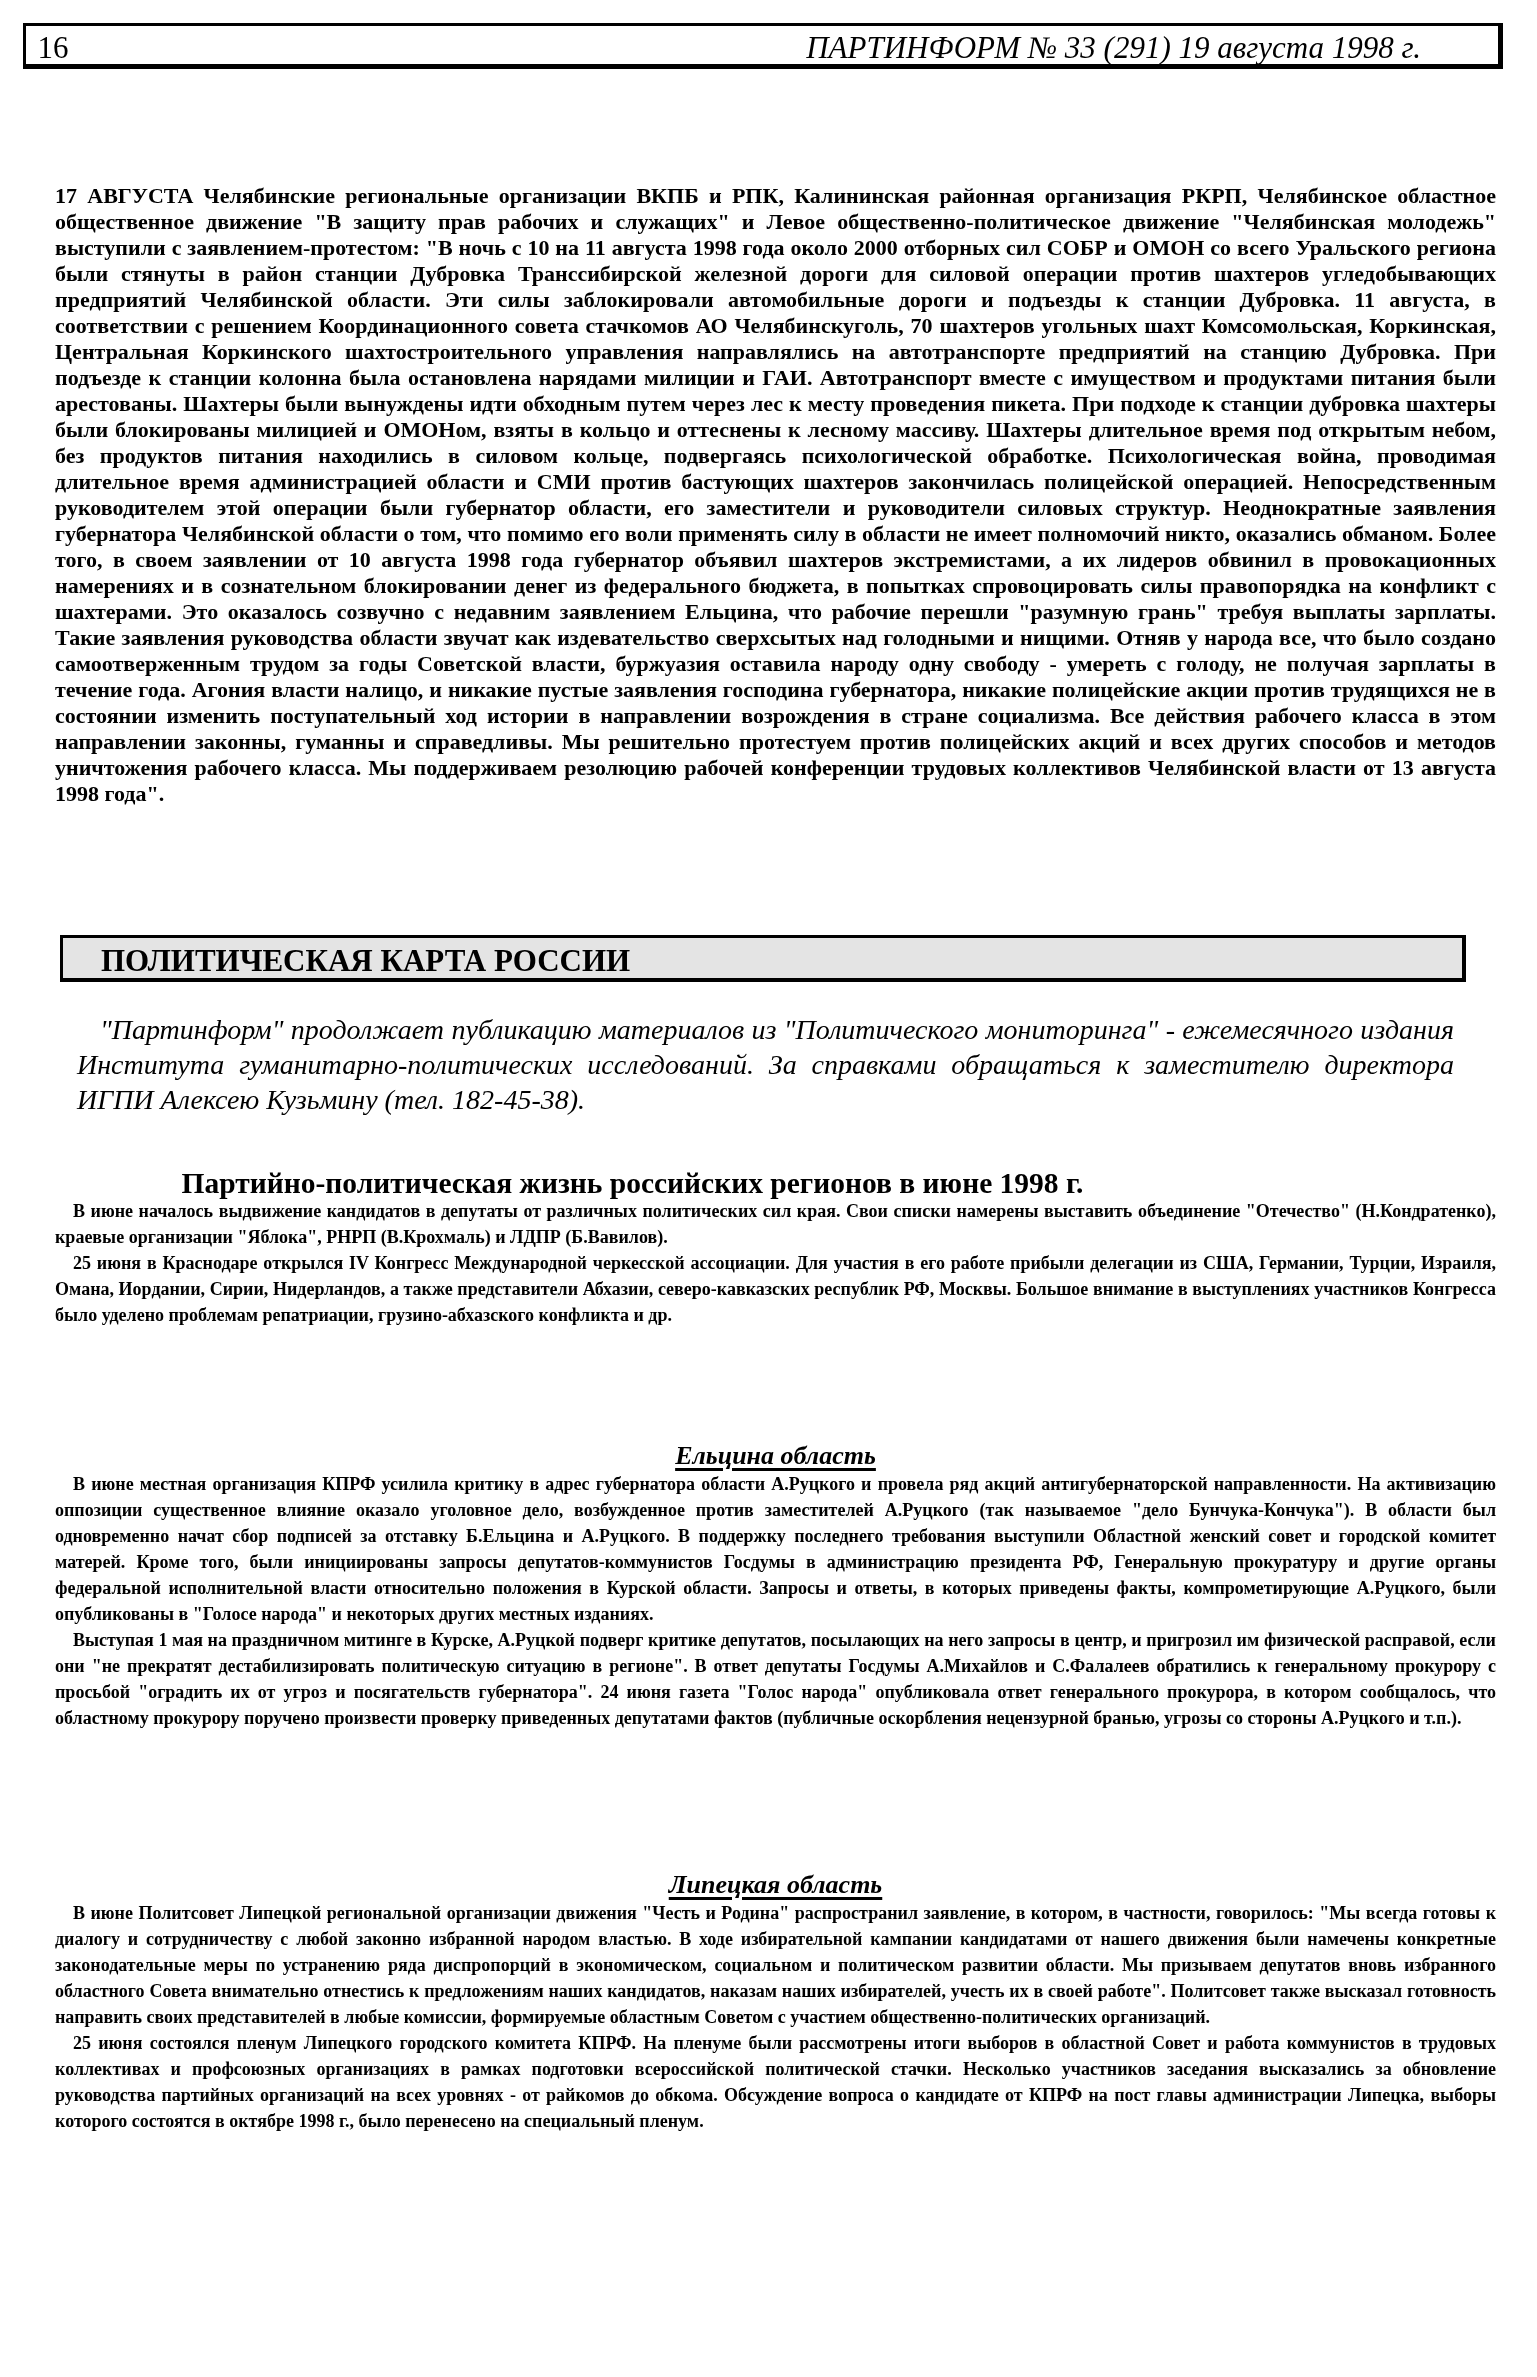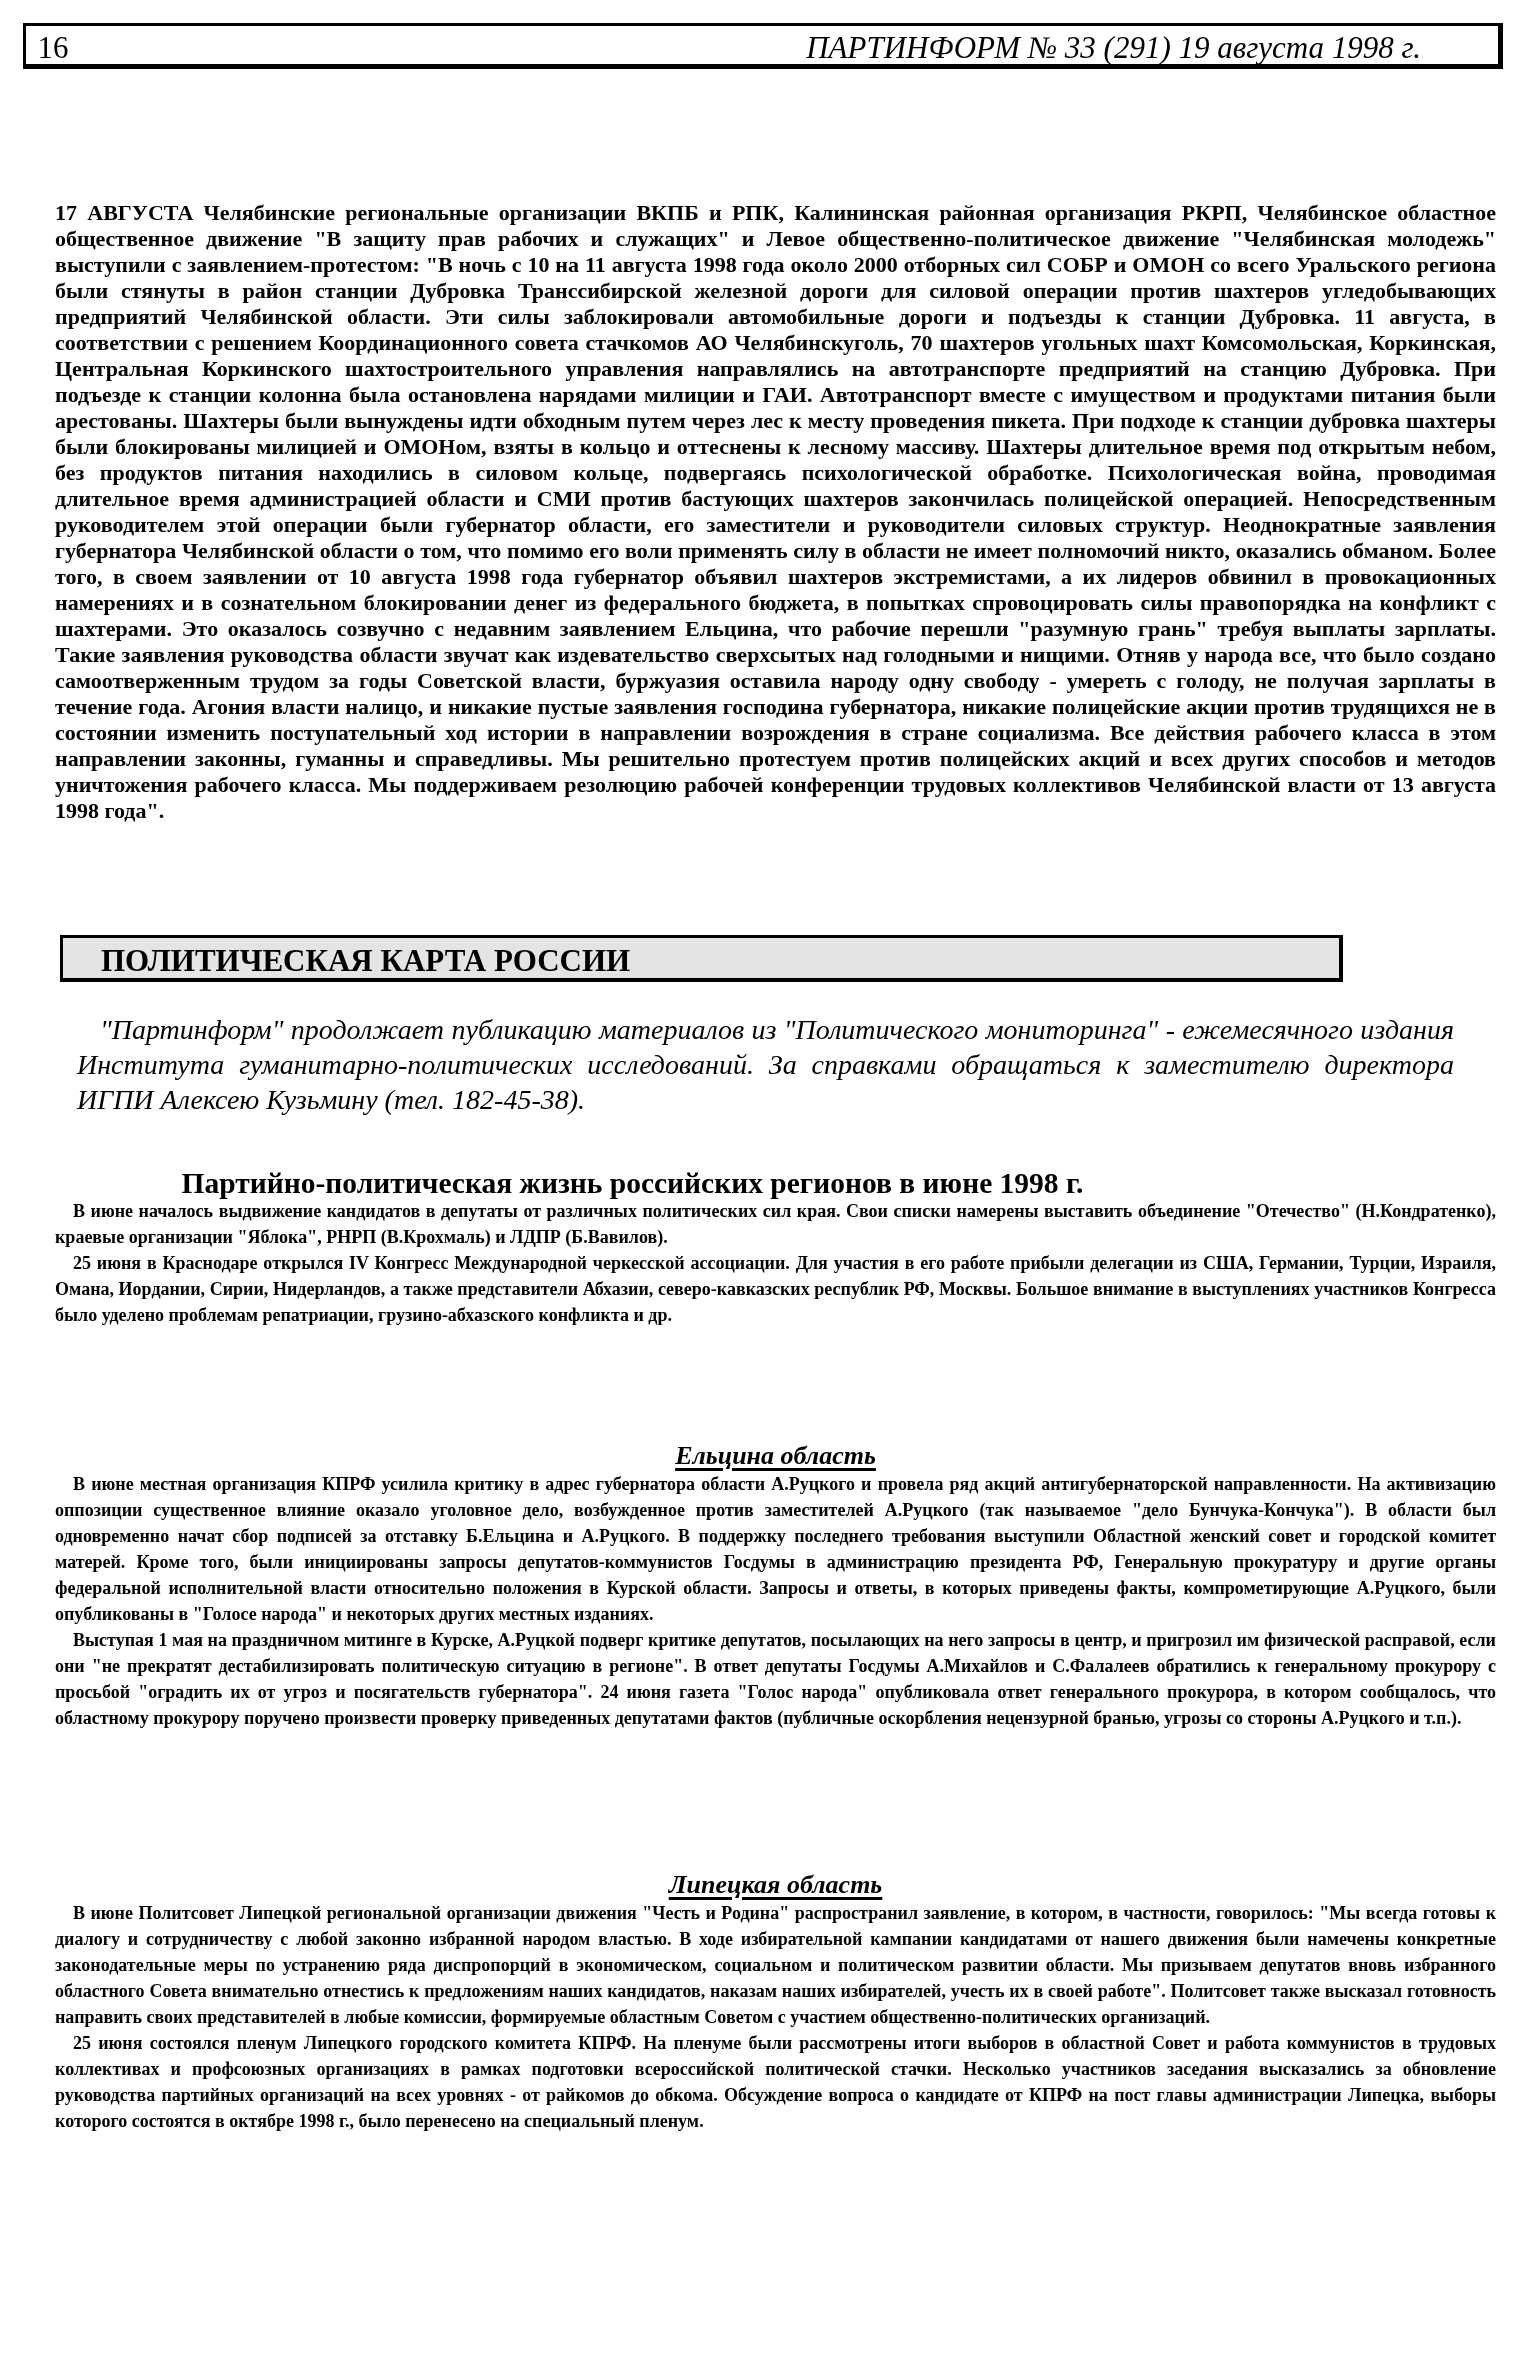--- a/index.html
+++ b/index.html
@@ -1,22 +1,22 @@
 <!DOCTYPE html>
 <html style="font-size:10.2px"><head>
 <meta charset="utf-8">
 <style>
   html, body { margin: 0; padding: 0; background: #ffffff; }
   body { width: 1537px; height: 2377px; position: relative; overflow: hidden; color: #000; font-family: "Liberation Serif", "DejaVu Serif", serif; }
   .header-bar { position: absolute; left: 23px; top: 23px; width: 1480px; height: 46px; border: 3.2px solid #000; border-bottom-width: 5.1px; border-right-width: 5.1px; box-sizing: border-box; background: #fff; }
   .header-bar .page-num { position: absolute; left: 11.5px; top: 3.8px; font-size: 31px; line-height: 36px; }
   .header-bar .pub-title { position: absolute; right: 77px; top: 3.8px; font-size: 31px; line-height: 36px; font-style: italic; }
-  .lead { position: absolute; left: 55px; top: 200px; width: 1441px; font-size: 22px; line-height: 26px; font-weight: bold; text-align: justify; }
+  .lead { position: absolute; left: 55px; top: 183px; width: 1441px; font-size: 22px; line-height: 26px; font-weight: bold; text-align: justify; }
   .lead p { margin: 0; text-indent: 0; }
-  .section-banner { position: absolute; left: 60px; top: 935px; width: 1283px; height: 47px; background: #e4e4e4; border: 3.2px solid #000; border-bottom-width: 4.5px; border-right-width: 4.5px; box-sizing: border-box; }
+  .section-banner { position: absolute; left: 60px; top: 935px; width: 1406px; height: 47px; background: #e4e4e4; border: 3.2px solid #000; border-bottom-width: 4.5px; border-right-width: 4.5px; box-sizing: border-box; }
   .section-banner .banner-text { position: absolute; left: 38px; top: 3.8px; font-size: 31px; line-height: 37px; font-weight: bold; }
   .intro { position: absolute; left: 77px; top: 1012px; width: 1377px; font-size: 28px; line-height: 35px; font-style: italic; text-align: justify; text-align-last: left; }
   .intro p { margin: 0; text-indent: 23px; }
   .article-title { position: absolute; left: 0; width: 1265px; top: 1166px; text-align: center; font-size: 29.5px; line-height: 35px; font-weight: bold; }
   .region { position: absolute; left: 55px; width: 1441px; }
   .region-title { text-align: center; font-size: 26px; line-height: 29.5px; font-style: italic; font-weight: bold; }
   .region-title span { text-decoration: underline; text-decoration-thickness: 2.6px; text-underline-offset: 3.8px; }
   .region-body { font-size: 18px; line-height: 26px; font-weight: bold; text-align: justify; }
   .region-body p { margin: 0; text-indent: 18px; }
   .r1 { top: 1198px; }

